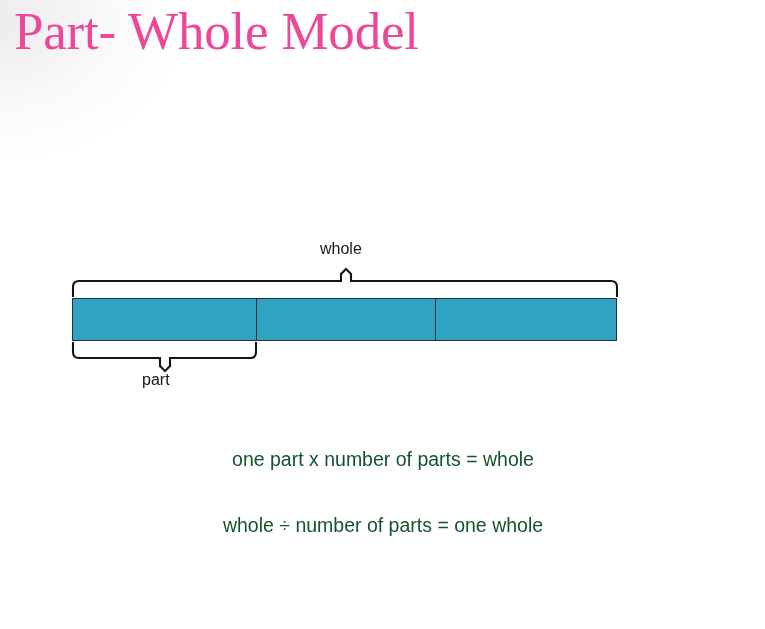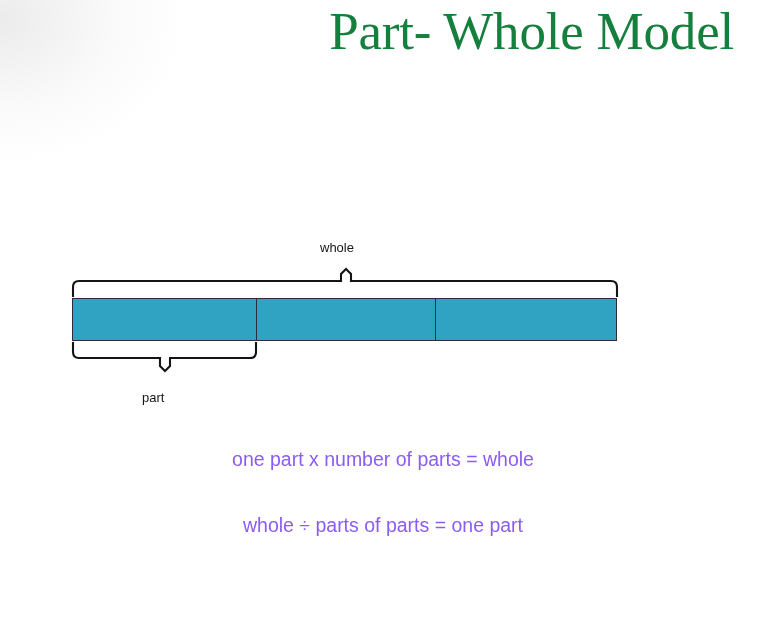--- a/index.html
+++ b/index.html
@@ -34,25 +34,24 @@
   #title-block {
     position: absolute;
     left: 14px;
     top: 2px;
     width: 720px;
   }
   .title-line {
     font-family: "Liberation Serif", "DejaVu Serif", serif;
     font-size: 53px;
     line-height: 59px;
-    color: #15803d;
+    color: #ec4899;
     letter-spacing: -0.2px;
     white-space: nowrap;
     font-weight: 400;
-    text-align: right;
   }
 
   
   #bar-model {
     position: absolute;
     left: 0;
     top: 0;
     width: 765px;
     height: 420px;
   }
@@ -72,44 +71,44 @@
     width: 1px;
     height: 43px;
     background: #2a2f3a;
   }
   #bar-divider-1 { left: 256px; }
   #bar-divider-2 { left: 435px; }
 
   .brace-label {
     position: absolute;
     font-family: "Liberation Sans", sans-serif;
-    font-size: 13px;
+    font-size: 16px;
     color: #161616;
     white-space: nowrap;
   }
   #whole-label {
     left: 320px;
     top: 240px;
   }
   #part-label {
     left: 142px;
-    top: 390px;
+    top: 371px;
   }
 
   
   #equations {
     position: absolute;
     left: 0;
     top: 448px;
     width: 765px;
   }
   .equation-line {
     font-family: "Liberation Sans", sans-serif;
     font-size: 19.5px;
-    color: #8b5cf6;
+    color: #14532d;
     text-align: center;
     width: 694px;
     padding-left: 72px;
     box-sizing: border-box;
     margin-bottom: 43px;
     white-space: nowrap;
   }
 </style>
 </head>
 <body>
@@ -134,16 +133,16 @@
     <div id="bar"></div>
     <div class="bar-divider" id="bar-divider-1"></div>
     <div class="bar-divider" id="bar-divider-2"></div>
 
     <div class="brace-label" id="whole-label">whole</div>
     <div class="brace-label" id="part-label">part</div>
   </div>
 
   <div id="equations">
     <div class="equation-line">one part x number of parts = whole</div>
-    <div class="equation-line">whole ÷ parts of parts = one part</div>
+    <div class="equation-line">whole ÷ number of parts = one whole</div>
   </div>
 
 </div>
 
 </body></html>

